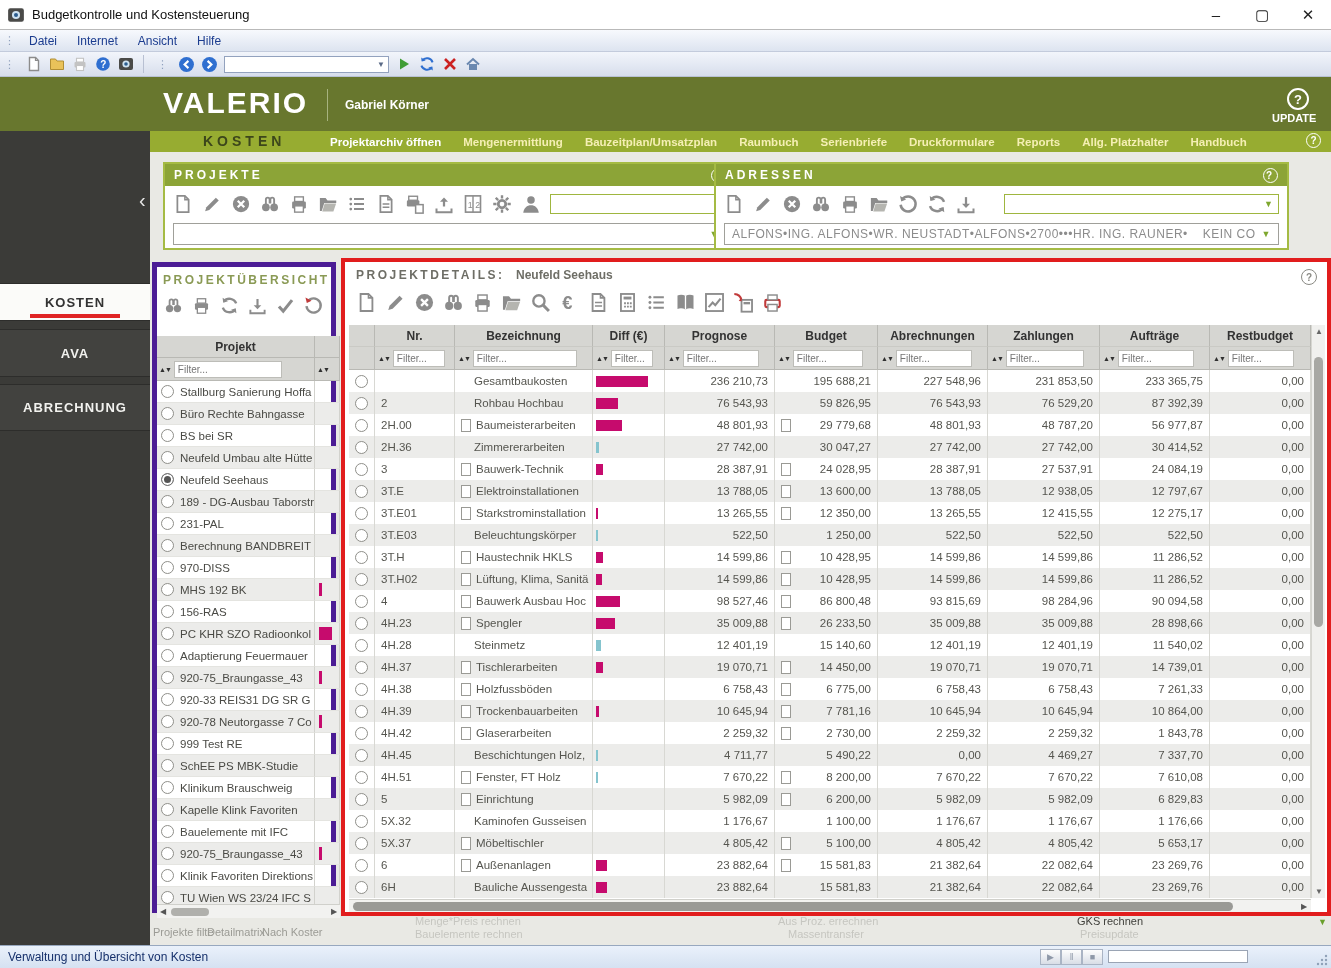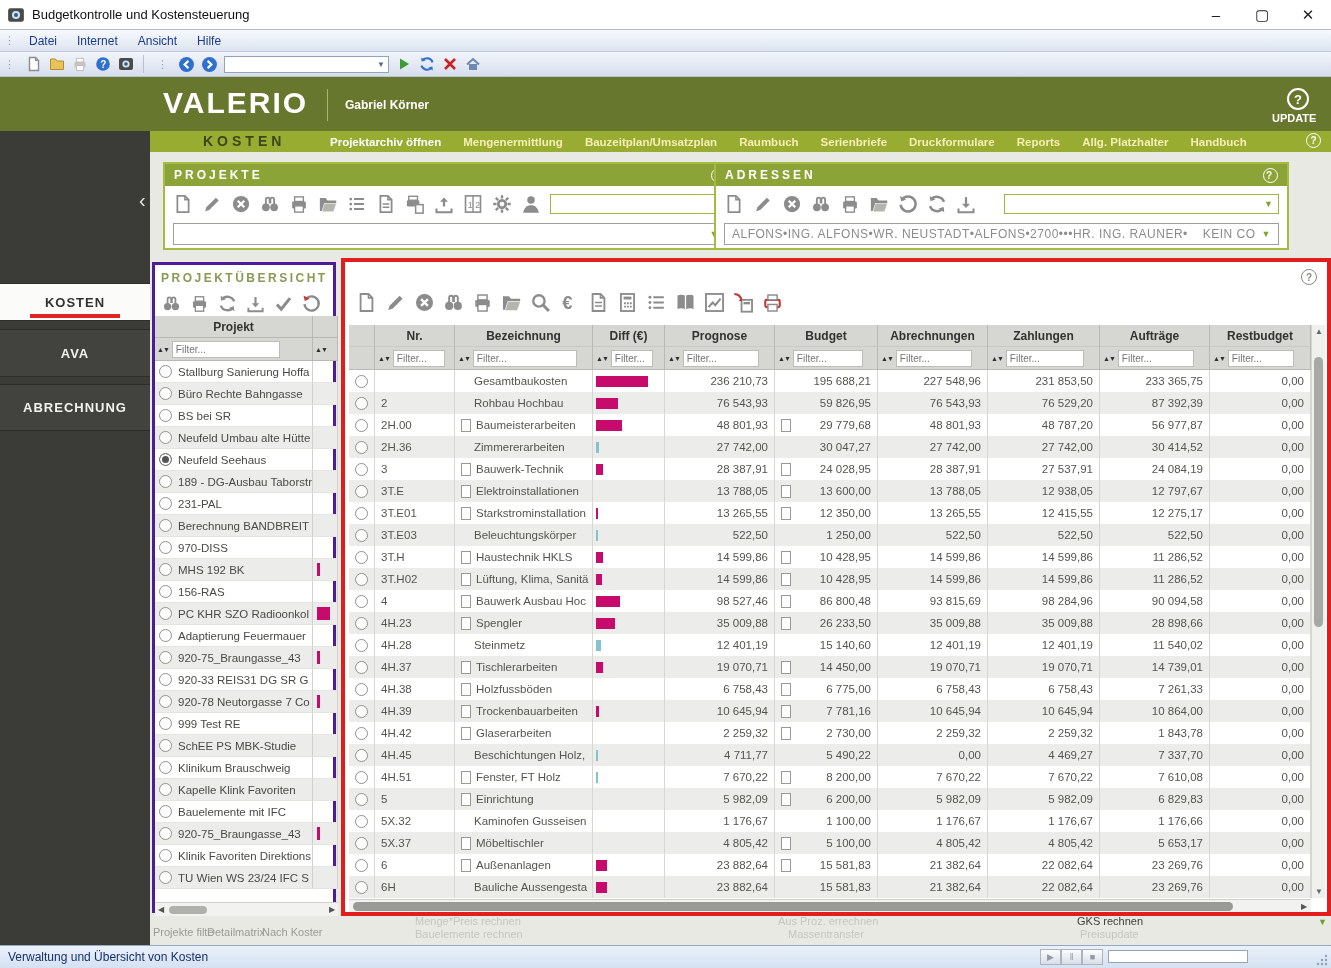--- a/index.html
+++ b/index.html
@@ -53,25 +53,25 @@
   .tb-row{display:flex;align-items:center;height:36px;padding:0 8px;gap:9px}
   .tb-row .tbi{width:20px;height:20px}
   .combo{background:#fff;border:1px solid #9fb63f;height:20px;display:flex;align-items:center;padding:0 5px;box-sizing:border-box}
   .combo .garr{margin-left:auto;color:#7ea72e;font-size:9px}
   .sel-row{margin:1px 8px 0 8px;height:22px;border:1px solid #a0a09a;display:flex;align-items:center;padding:0 7px;font-size:12px;color:#8c8c8c;letter-spacing:0.5px;white-space:nowrap;overflow:hidden;box-sizing:border-box}
   .sel-row .garr{margin-left:auto;color:#7ea72e;font-size:9px;flex:0 0 auto}
   .sel-right{flex:0 0 auto;margin-left:8px;margin-right:6px;color:#8c8c8c}
   .sel-text{overflow:hidden;white-space:nowrap;flex:1 1 auto}
 
   
-  .ulist{position:absolute;left:152px;top:262px;width:184px;height:651px;background:#fff;box-sizing:border-box;border:3px solid #4c1d95}
+  .ulist{position:absolute;left:152px;top:262px;width:184px;height:651px;background:#fff;box-sizing:border-box;border:5px solid #4c1d95}
   .utitle{padding:6px 0 0 6px;color:#8a9a55;font-weight:bold;font-size:12px;letter-spacing:2.5px;white-space:nowrap;overflow:hidden}
   .utool{position:absolute;left:7px;top:29px;display:flex;gap:9px}
   .utool .tbi{width:19px;height:19px}
-  .utable{position:absolute;left:0;top:51px;width:183px}
+  .utable{position:absolute;left:0;top:69px;width:183px}
   .urow{display:grid;grid-template-columns:158px 25px;height:22px}
   .urow>div{border-right:1px solid #d2d2cd;border-bottom:1px solid #e4e4e0;display:flex;align-items:center;overflow:hidden;box-sizing:border-box}
   .uhead{height:22px}
   .uhead>div{background:#d6d6d2;border-right:1px solid #b9b9b4;border-bottom:1px solid #b9b9b4;justify-content:center;font-weight:bold;color:#333;font-size:12px}
   .ufilter{height:23px}
   .ufilter>div{background:#d6d6d2;border-right:1px solid #b9b9b4;border-bottom:1px solid #b9b9b4;padding:0 2px}
   .sort{font-size:7px;color:#2f2f2f;letter-spacing:-1px;margin-right:3px;flex:0 0 auto}
   input.flt{height:15px;border:1px solid #bdbdb8;font-size:10px;color:#777;padding:0 3px;font-family:"Liberation Sans",sans-serif;min-width:0}
   .urow.alt>div{background:#ececea}
   .uname{font-size:11.5px;color:#4a4a45;white-space:nowrap;padding-left:4px;gap:6px}
@@ -692,20 +692,24 @@
       </div>
   </div>
   <div class="uscroll">
     <span class="sarr">◀</span>
     <span class="uthumb"></span>
     <span class="sarr right">▶</span>
   </div>
 </div>
 
 <div class="dpanel">
+  <div class="dtitle">
+    <span class="lbl">PROJEKTDETAILS:</span>
+    <span class="val">Neufeld Seehaus</span>
+  </div>
   <span class="qcirc dq">?</span>
   <div class="dtool" id="dtool">
       <span class="tbi">
         <svg width="21" height="21" viewBox="0 0 16 16">
           <path d="M3.5 1.5h6l3 3v10h-9z" fill="#fff" stroke="#8c8c8c" stroke-width="1.4"></path>
           <path d="M9.5 1.5v3h3" fill="none" stroke="#8c8c8c" stroke-width="1.2"></path>
         </svg>
       </span>
       <span class="tbi">
         <svg width="21" height="21" viewBox="0 0 16 16">

